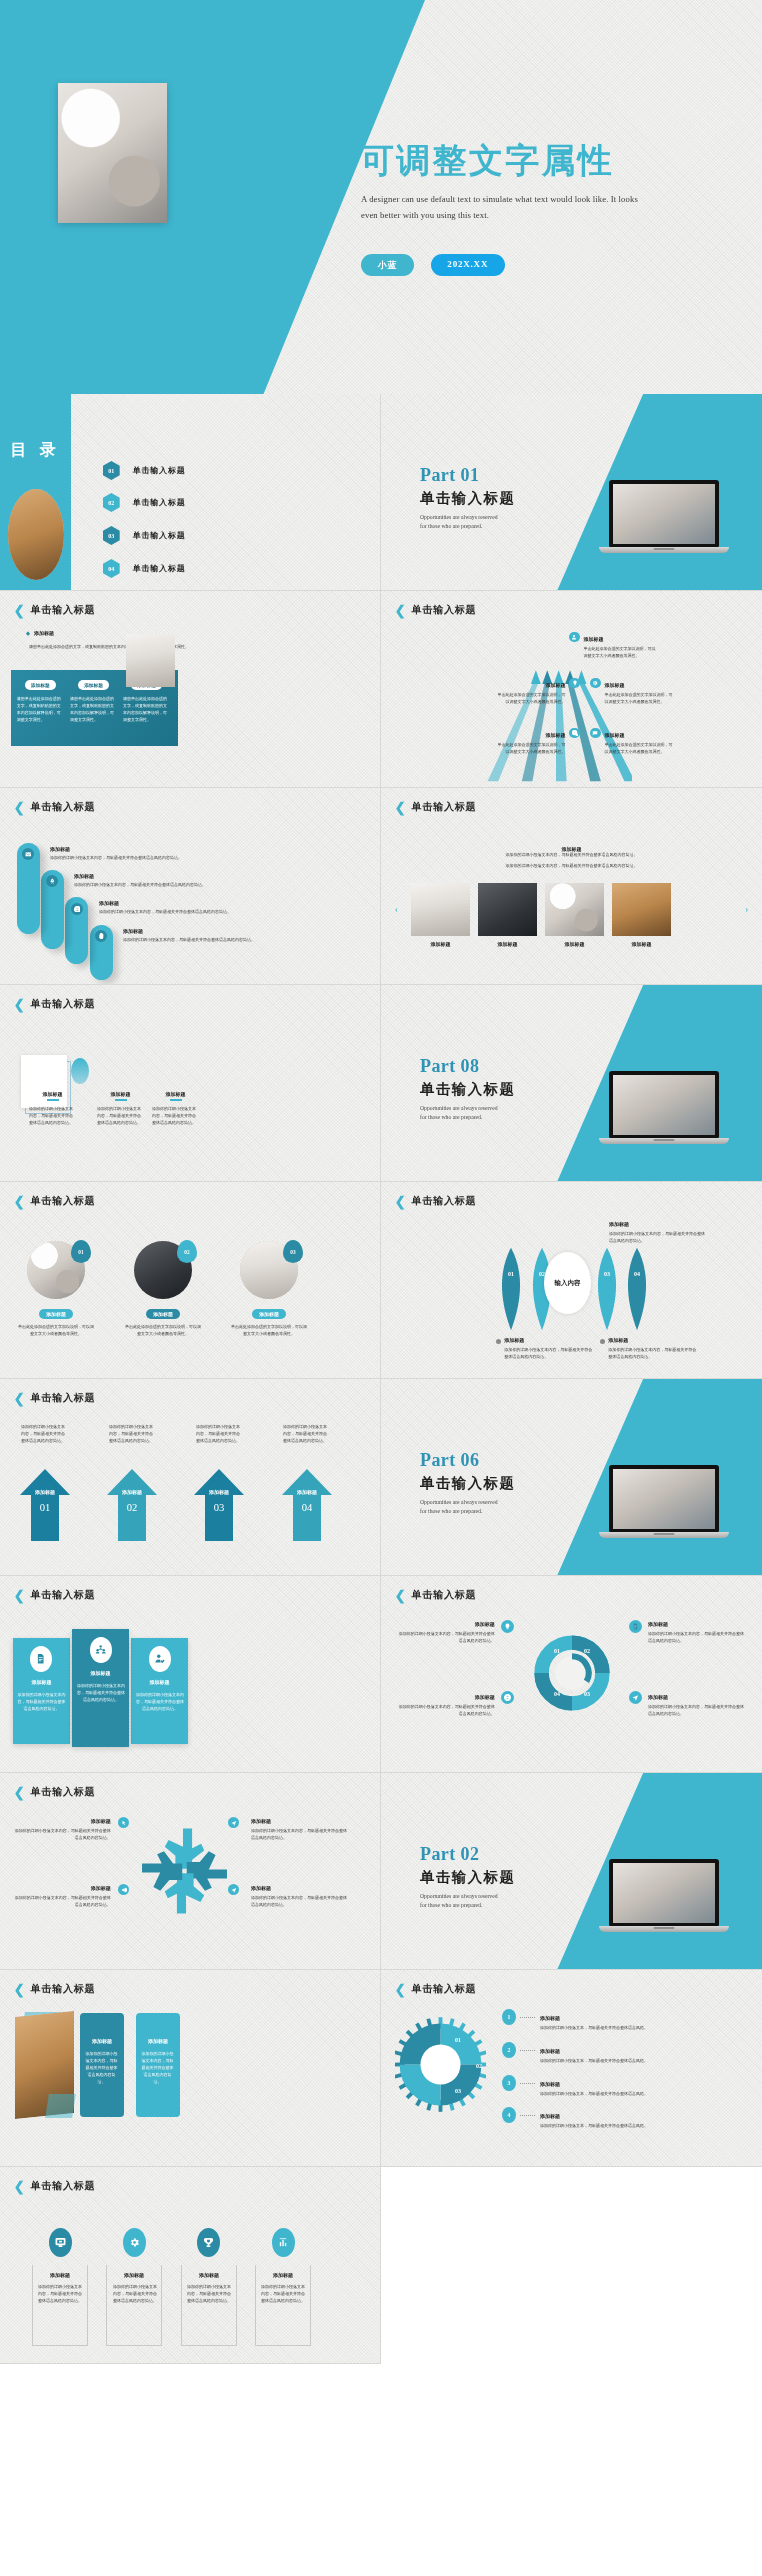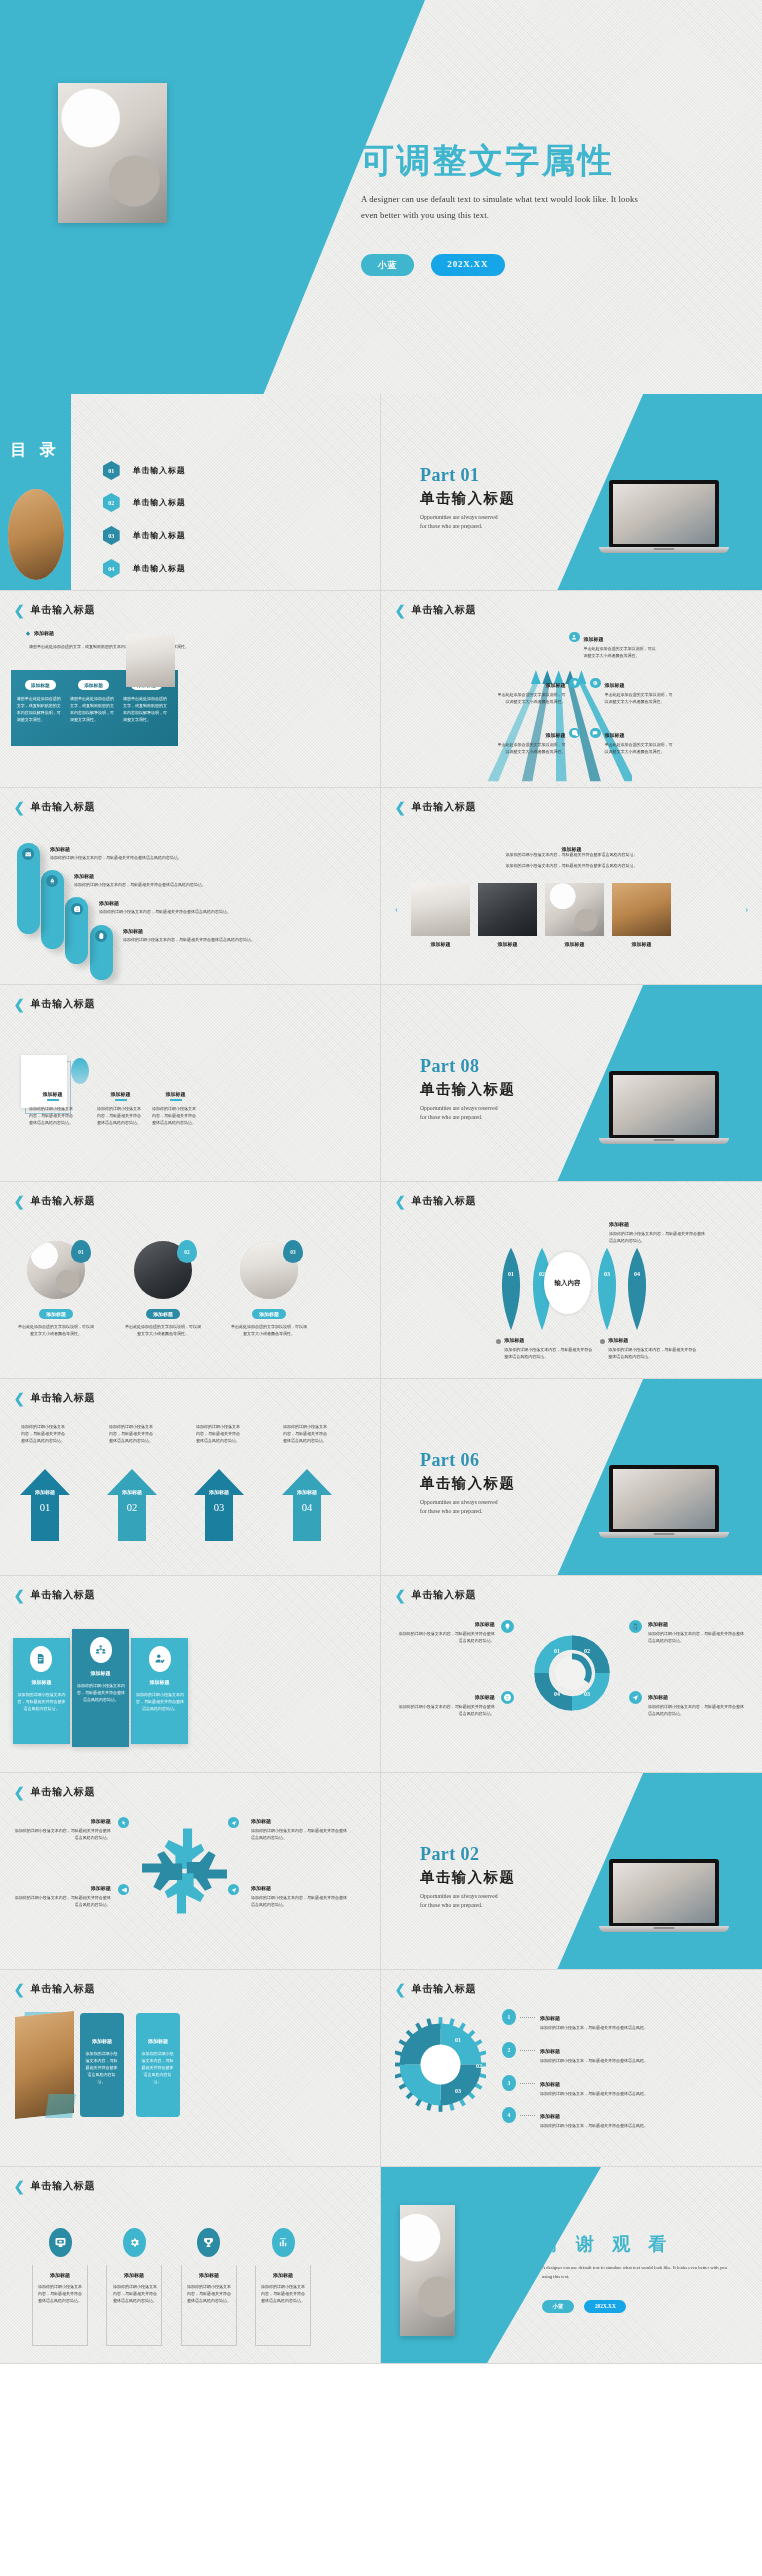--- a/index.html
+++ b/index.html
@@ -774,25 +774,14 @@
             <rect x="4" y="11" width="3" height="9"></rect>
             <rect x="9.5" y="6" width="3" height="14"></rect>
             <rect x="15" y="13" width="3" height="7"></rect>
             <rect x="4" y="3" width="14" height="1.6"></rect>
           </svg>
         </span>
       </div>
       <div class="lbl" style="position:absolute;left:255px;top:105px;width:56px;text-align:center">添加标题</div>
       <div class="tiny" style="position:absolute;left:260px;top:116px;width:46px;text-align:center">添加你的详细小段落文本内容，与标题相关并符合整体语言风格内容简洁。</div>
     </section>
-    <section class="slide">
-      <div class="paper" style="position:absolute;inset:0"></div>
-      <div style="position:absolute;left:0;top:0;width:220px;height:197px;background:#3fb6ce;clip-path:polygon(0 0,100% 0,48% 100%,0 100%)"></div>
-      <div class="photo" style="position:absolute;left:19px;top:38px;width:55px;height:131px;box-shadow:0 1.5px 6px rgba(0,0,0,.2)"></div>
-      <div style="position:absolute;left:159px;top:65px;font-size:18px;font-weight:700;color:#3fb6ce;letter-spacing:6.8px">谢 谢 观 看</div>
-      <div style="position:absolute;left:161px;top:96px;width:186px;font-size:4.7px;color:#3c3c3c;line-height:1.95">A designer can use default text to simulate what text would look like. It looks even better with you using this text.</div>
-      <div style="position:absolute;left:161px;top:133px;display:flex;gap:10.6px">
-        <span style="background:#3fb6ce;color:#fff;font-size:5.3px;font-weight:700;padding:3px 10.6px;border-radius:8.4px">小蓝</span>
-        <span style="background:#16a6e8;color:#fff;font-size:5.3px;font-weight:700;padding:3px 10.6px;border-radius:8.4px">202X.XX</span>
-      </div>
-    </section>
   </div>
 
 
 </body></html>

